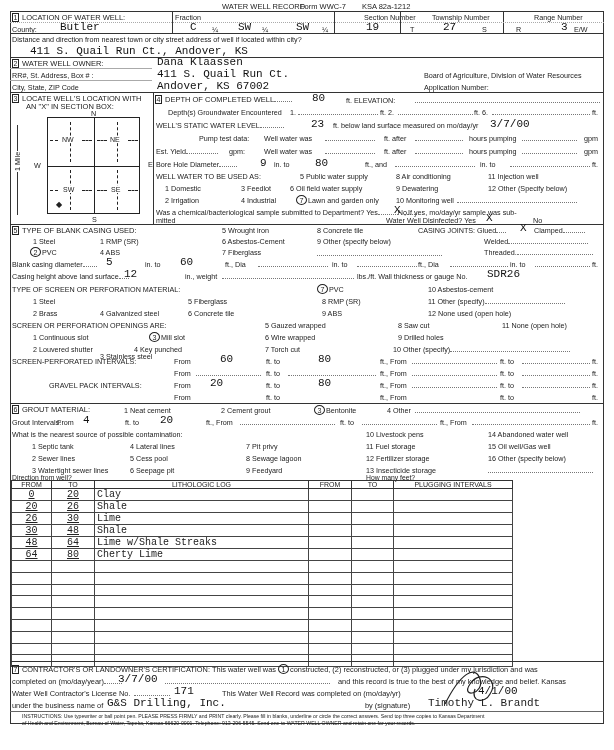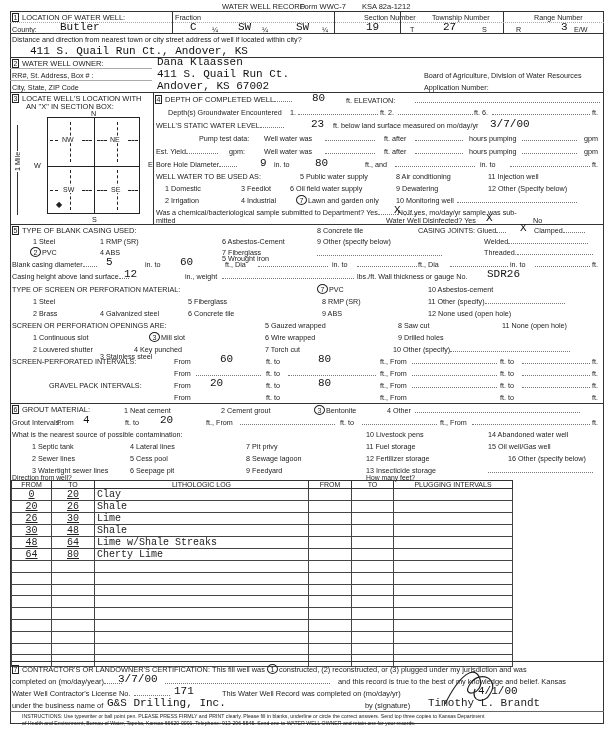--- a/index.html
+++ b/index.html
@@ -182,21 +182,21 @@
 <div class="abs" style="left:386px;top:216px;">Water Well Disinfected?  Yes</div>
 <div class="abs tw" style="left:486px;top:212px;">X</div>
 <div class="abs" style="left:533px;top:216px;">No</div>
 
 <div class="hl" style="left:10px;top:224px;width:594px;"></div>
 <div class="abs hdr" style="left:12px;top:226px;"><span class="secnum">5</span><span>TYPE OF BLANK CASING USED:</span></div>
 <div class="abs" style="left:33px;top:237px;">1 Steel</div>
 <div class="abs" style="left:30px;top:247px;"><span class="circ">2</span><span>PVC</span></div>
 <div class="abs" style="left:100px;top:237px;">1 RMP (SR)</div>
 <div class="abs" style="left:100px;top:248px;">4 ABS</div>
-<div class="abs" style="left:222px;top:226px;margin-top:28px;">5 Wrought iron</div>
+<div class="abs" style="left:222px;top:226px;">5 Wrought iron</div>
 <div class="abs" style="left:222px;top:237px;">6 Asbestos-Cement</div>
 <div class="abs" style="left:222px;top:248px;">7 Fiberglass</div>
 <div class="abs" style="left:317px;top:226px;">8 Concrete tile</div>
 <div class="abs" style="left:317px;top:237px;">9 Other (specify below)</div>
 <div class="abs dots" style="left:317px;top:249px;width:125px;height:7px;"></div>
 <div class="abs" style="left:418px;top:226px;"><span>CASING JOINTS: Glued</span><span class="dots" style="width:10px;"></span></div>
 <div class="abs tw" style="left:520px;top:222px;">X</div>
 <div class="abs" style="left:534px;top:226px;"><span>Clamped</span><span class="dots" style="width:22px;"></span></div>
 <div class="abs" style="left:484px;top:237px;"><span>Welded</span><span class="dots" style="width:80px;"></span></div>
 <div class="abs" style="left:484px;top:248px;"><span>Threaded.</span><span class="dots" style="width:76px;"></span></div>
@@ -316,21 +316,21 @@
 <div class="abs" style="left:130px;top:466px;">6 Seepage pit</div>
 <div class="abs" style="left:246px;top:442px;">7 Pit privy</div>
 <div class="abs" style="left:246px;top:454px;">8 Sewage lagoon</div>
 <div class="abs" style="left:246px;top:466px;">9 Feedyard</div>
 <div class="abs" style="left:366px;top:430px;">10 Livestock pens</div>
 <div class="abs" style="left:366px;top:442px;">11 Fuel storage</div>
 <div class="abs" style="left:366px;top:454px;">12 Fertilizer storage</div>
 <div class="abs" style="left:366px;top:466px;">13 Insecticide storage</div>
 <div class="abs" style="left:488px;top:430px;">14 Abandoned water well</div>
 <div class="abs" style="left:488px;top:442px;">15 Oil well/Gas well</div>
-<div class="abs" style="left:488px;top:454px;margin-left:20px;">16 Other (specify below)</div>
+<div class="abs" style="left:488px;top:454px;">16 Other (specify below)</div>
 <div class="abs dots" style="left:488px;top:466px;width:105px;height:7px;"></div>
 
 <div class="abs" style="left:12px;top:474px;font-size:6.8px;">Direction from well?</div>
 <div class="abs" style="left:366px;top:474px;font-size:6.8px;">How many feet?</div>
 
 <table class="log-table">
   <colgroup>
     <col style="width:40px">
       <col style="width:43px">
       <col style="width:214px">
@@ -466,21 +466,21 @@
         <td class="c u"></td>
         <td></td>
         <td></td>
         <td></td>
         <td></td>
       </tr>
     </tbody>
 </table>
 
 <div class="hl" style="left:10px;top:661px;width:594px;"></div>
-<div class="abs" style="left:12px;top:664px;font-size:7.4px;"><span class="secnum">7</span><span>CONTRACTOR'S OR LANDOWNER'S CERTIFICATION: This fill well was</span> <span class="circ">1</span><span>constructed, (2) reconstructed, or (3) plugged under my jurisdiction and was</span></div>
+<div class="abs" style="left:12px;top:664px;font-size:7.4px;"><span class="secnum">7</span><span>CONTRACTOR'S OR LANDOWNER'S CERTIFICATION: This water well was</span> <span class="circ">1</span><span>constructed, (2) reconstructed, or (3) plugged under my jurisdiction and was</span></div>
 <div class="abs" style="left:12px;top:677px;font-size:7.4px;"><span>completed on (mo/day/year)</span><span class="dots" style="width:18px;"></span></div>
 <div class="abs tw" style="left:118px;top:673px;">3/7/00</div>
 <div class="abs dots" style="left:165px;top:677px;width:165px;height:7px;"></div>
 <div class="abs" style="left:338px;top:677px;font-size:7.4px;">and this record is true to the best of my knowledge and belief. Kansas</div>
 
 <div class="abs" style="left:12px;top:689px;font-size:7.4px;"><span>Water Well Contractor's License No.</span><span class="dots" style="width:36px;margin-left:4px;"></span></div>
 <div class="abs tw" style="left:174px;top:685px;">171</div>
 <div class="abs" style="left:222px;top:689px;font-size:7.4px;">This Water Well Record was completed on (mo/day/yr)</div>
 <div class="abs tw" style="left:478px;top:685px;">4/1/00</div>
 

